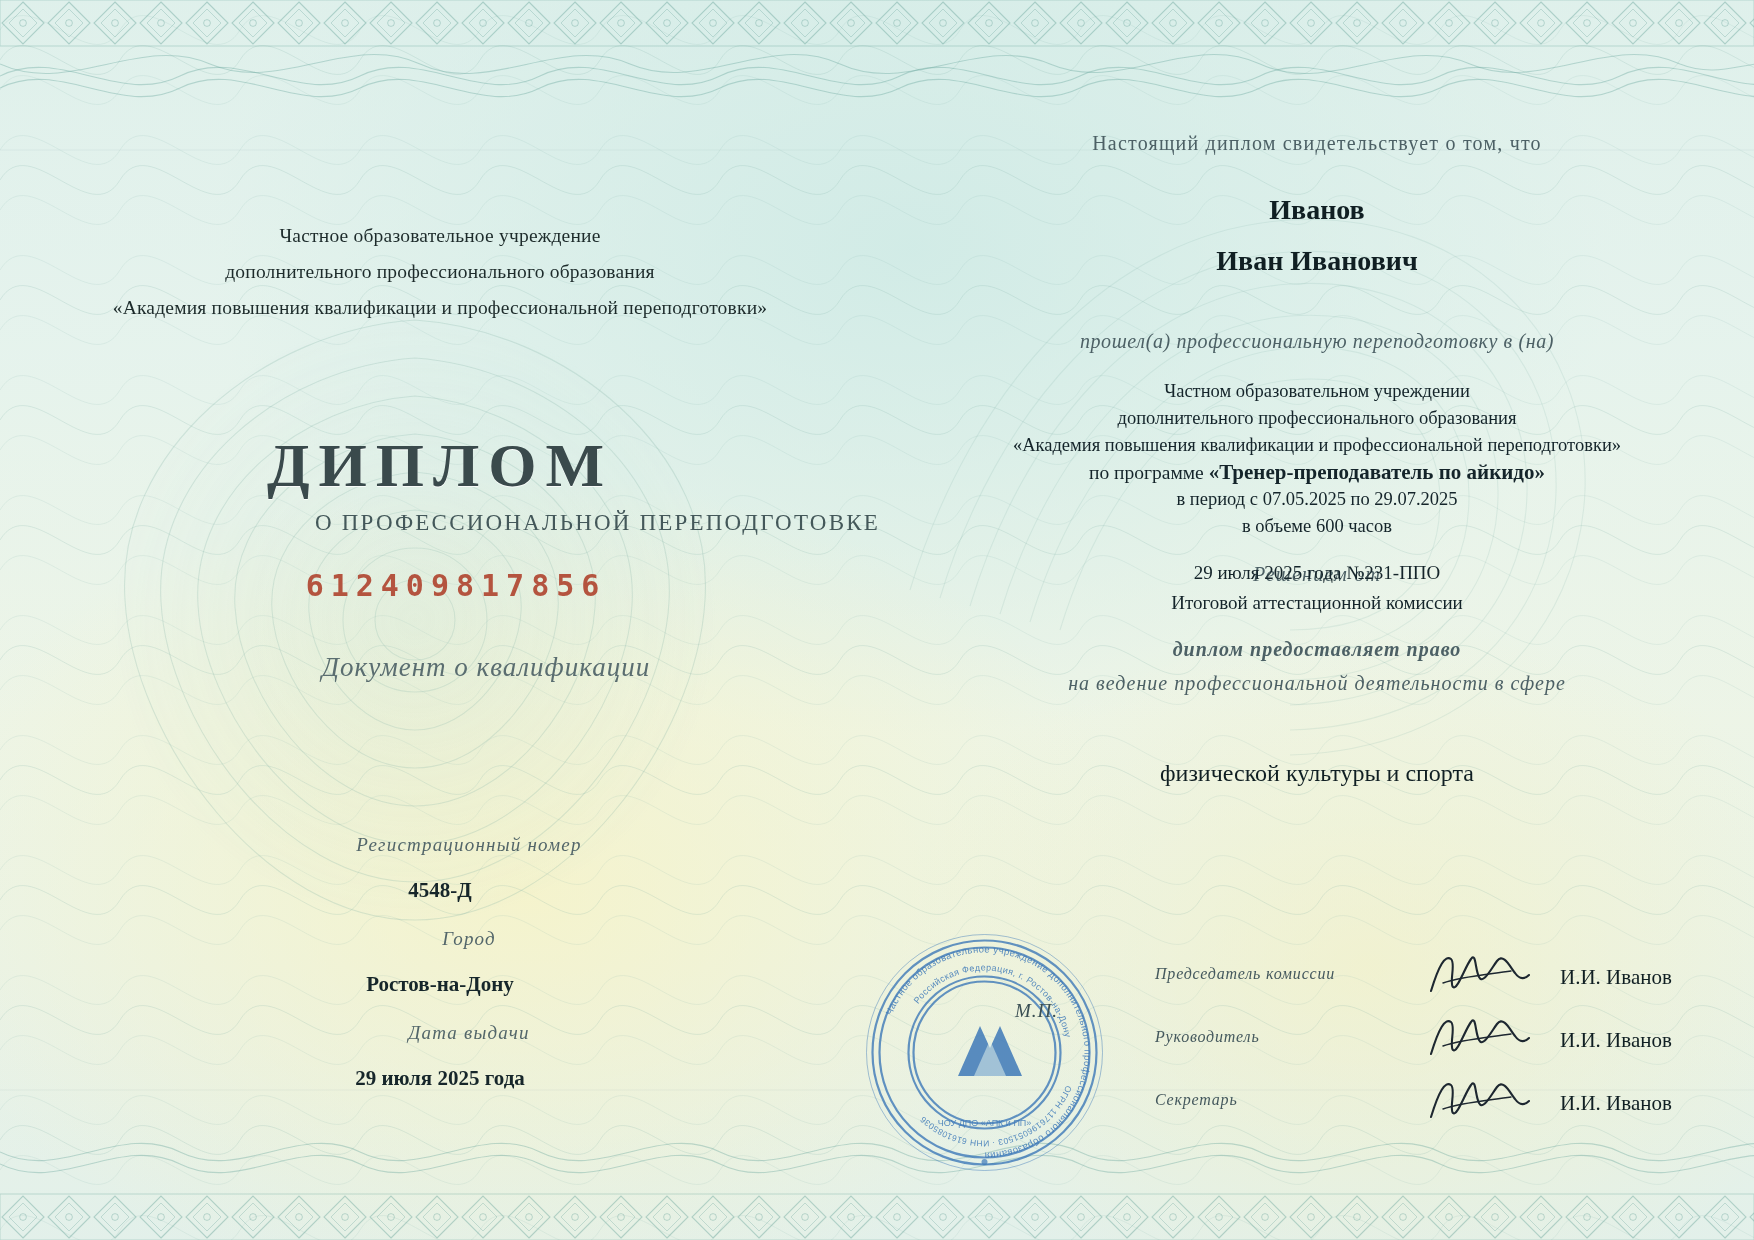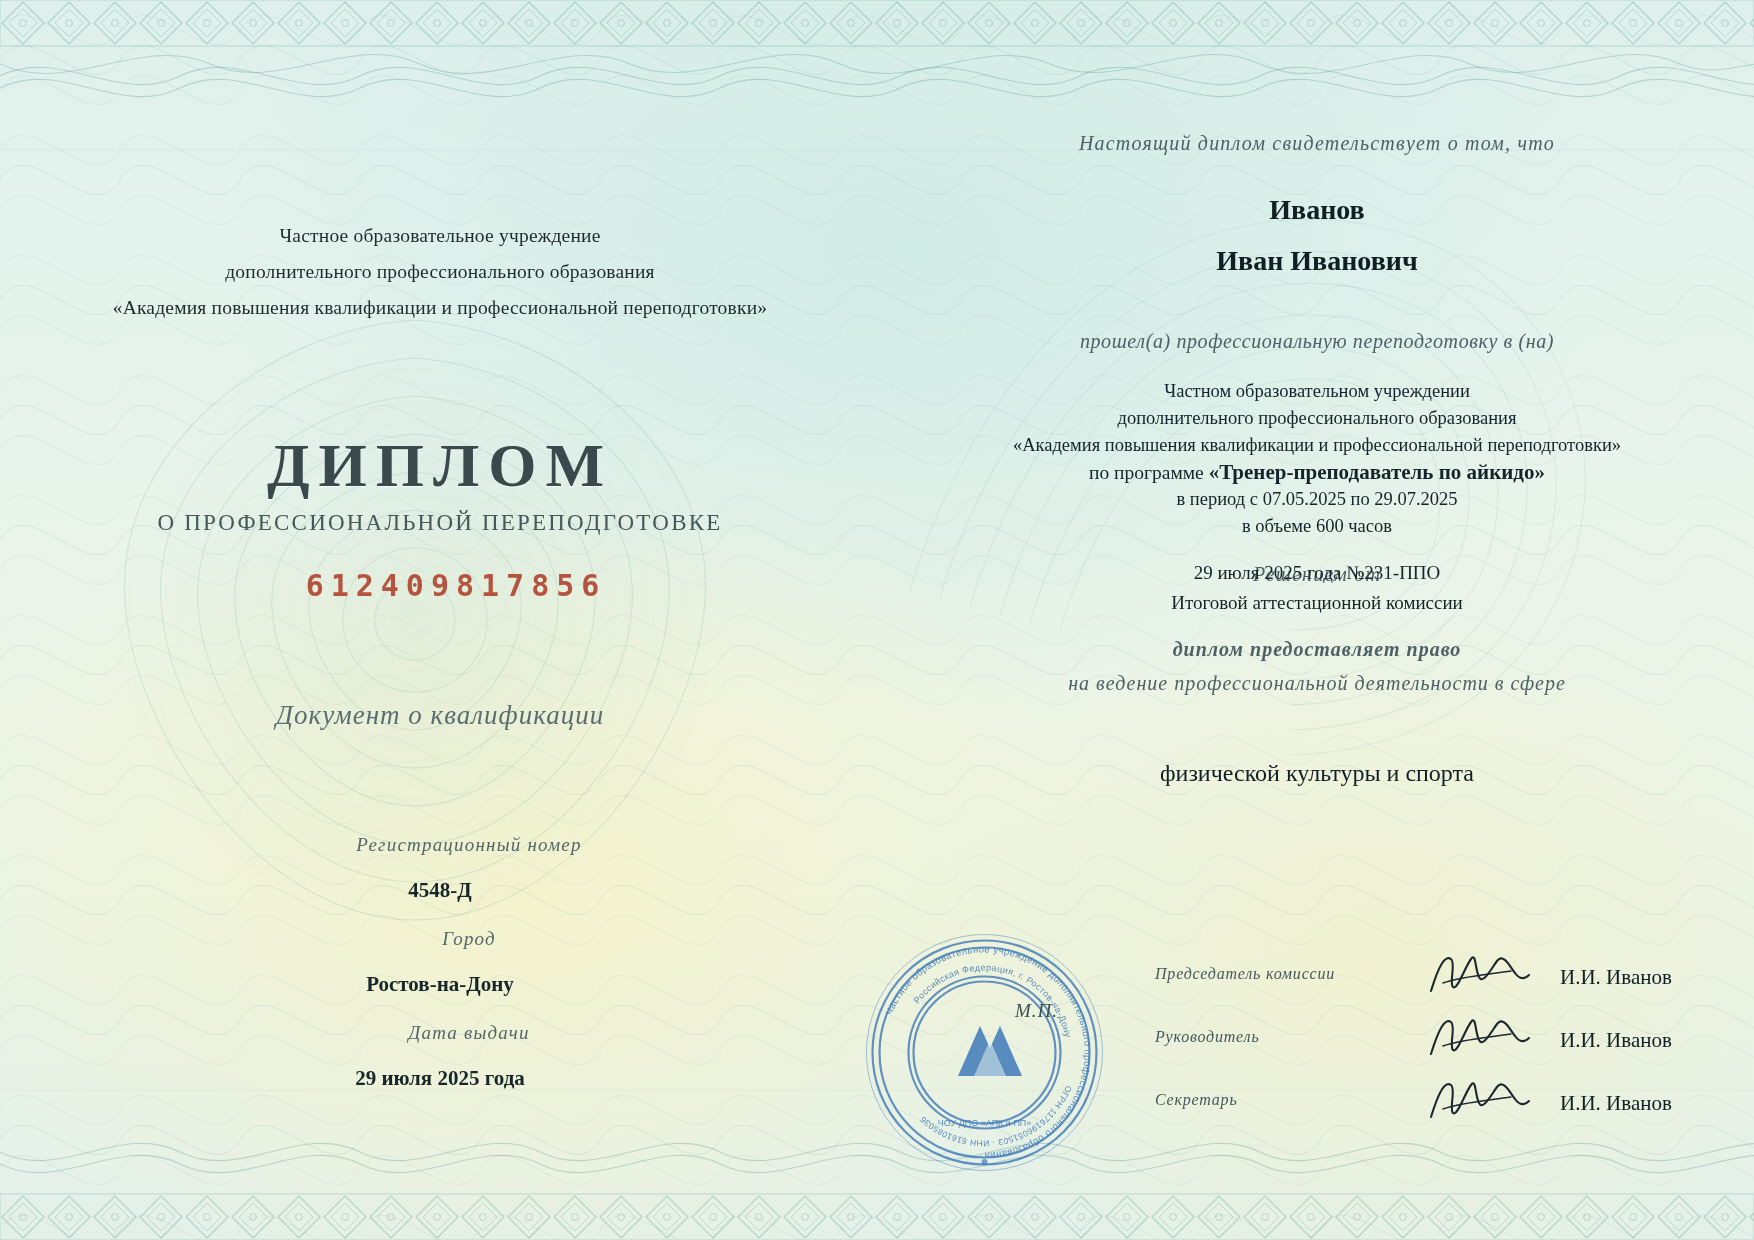--- a/index.html
+++ b/index.html
@@ -71,47 +71,48 @@
     font-size: 62px;
     letter-spacing: 9px;
     font-weight: bold;
     color: #3a4a4c;
     text-shadow: 0 1px 0 rgba(255,255,255,0.8);
   }
   .diplom-sub {
     position: absolute;
     top: 510px;
     width: 880px;
-    text-align: center;
+    text-align: right;
     font-size: 23px;
     letter-spacing: 2.2px;
     color: #44585a;
   }
   .serial {
     position: absolute;
     top: 568px;
     width: 880px;
     text-align: center;
     font-size: 30px;
     letter-spacing: 7px;
     color: #b4543f;
     font-family: "DejaVu Sans Mono", monospace;
     font-weight: bold;
     padding-left: 16px;
   }
 
   .doc-kind {
     position: absolute;
-    top: 700px;
+    top: 652px;
     width: 880px;
     text-align: center;
     font-size: 27px;
     font-style: italic;
     color: #5a6d70;
     letter-spacing: 1px;
+    margin-left: 46px;
   }
 
   .field-label {
     font-size: 19px;
     font-style: italic;
     color: #53666a;
     letter-spacing: 1.2px;
     margin-left: 29px;
   }
   .field-value {
@@ -136,21 +137,20 @@
     height: 1240px;
     text-align: center;
   }
 
   .attest-line {
     position: absolute;
     top: 132px;
     width: 874px;
     text-align: center;
     font-size: 20px;
-    font-style: italic;
     color: #4c6065;
     letter-spacing: 1.2px;
   }
 
   .holder-surname {
     position: absolute;
     top: 194px;
     width: 874px;
     text-align: center;
     font-size: 28px;

